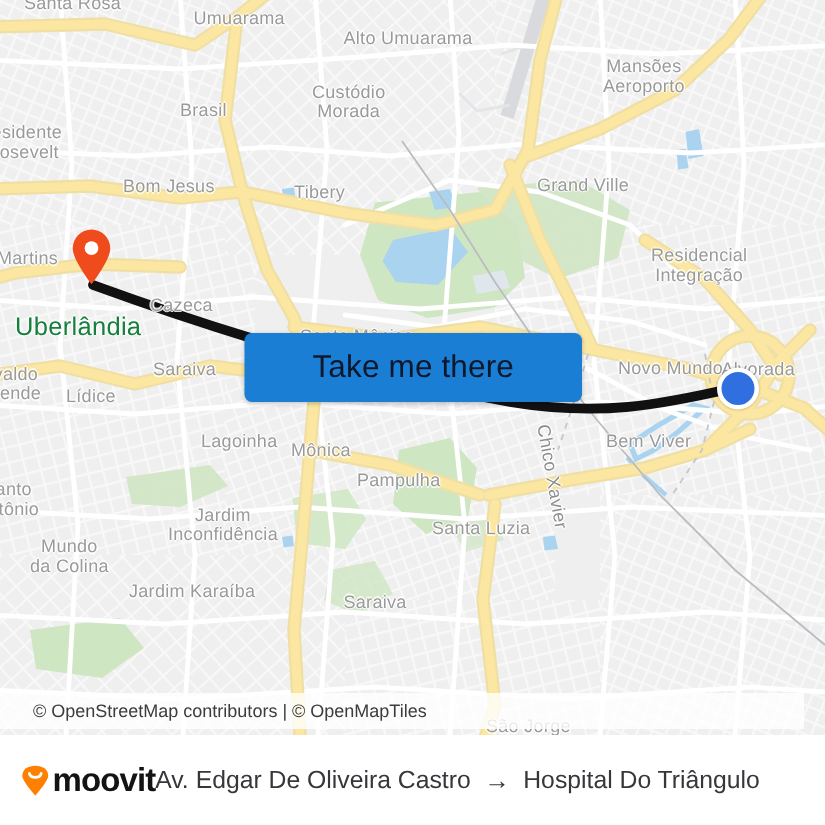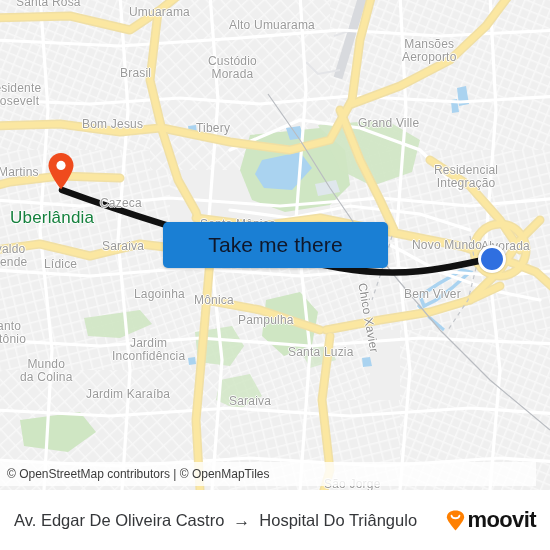--- a/index.html
+++ b/index.html
@@ -107,21 +107,21 @@
   #attribution {
     position: absolute;
     left: 0;
     top: 462px;
     width: 536px;
     height: 24px;
     background: rgba(255,255,255,.80);
     display: flex;
     align-items: center;
     box-sizing: border-box;
-    padding-left: 7px;
+    padding-left: 22px;
   }
   #attribution .attr-text {
     font-size: 12px;
     color: #3c3c3c;
     font-family: "Liberation Sans", sans-serif;
     white-space: pre;
   }
 
   
   #footer {
@@ -369,29 +369,29 @@
     <div id="dest-dot"></div>
 
     <button id="cta">Take me there</button>
 
     <div id="attribution">
       <span class="attr-text">© OpenStreetMap contributors | © OpenMapTiles</span>
     </div>
   </div>
 
   <div id="footer">
-    <div id="footer-route">
-      <span class="route-text">Av. Edgar De Oliveira Castro</span>
-      <span class="route-arrow">→</span>
-      <span class="route-text">Hospital Do Triângulo</span>
-    </div>
     <div id="moovit-logo">
       <span style="display:flex;">
         <svg viewBox="0 0 22 24" width="19" height="21">
           <path d="M11 23.5 C11 23.5 21 12.6 21 8.2 C21 3.3 16.6 0.5 11 0.5 C5.4 0.5 1 3.3 1 8.2 C1 12.6 11 23.5 11 23.5 Z" fill="#ff8000"></path>
           <path d="M6.4 6.4 C7.6 10.4 14.4 10.4 15.6 6.4" stroke="#ffffff" stroke-width="2.1" fill="none" stroke-linecap="round"></path>
         </svg>
       </span>
       <span id="moovit-wordmark">moovit</span>
     </div>
+    <div id="footer-route">
+      <span class="route-text">Av. Edgar De Oliveira Castro</span>
+      <span class="route-arrow">→</span>
+      <span class="route-text">Hospital Do Triângulo</span>
+    </div>
   </div>
 
 </div>
 
 </body></html>

